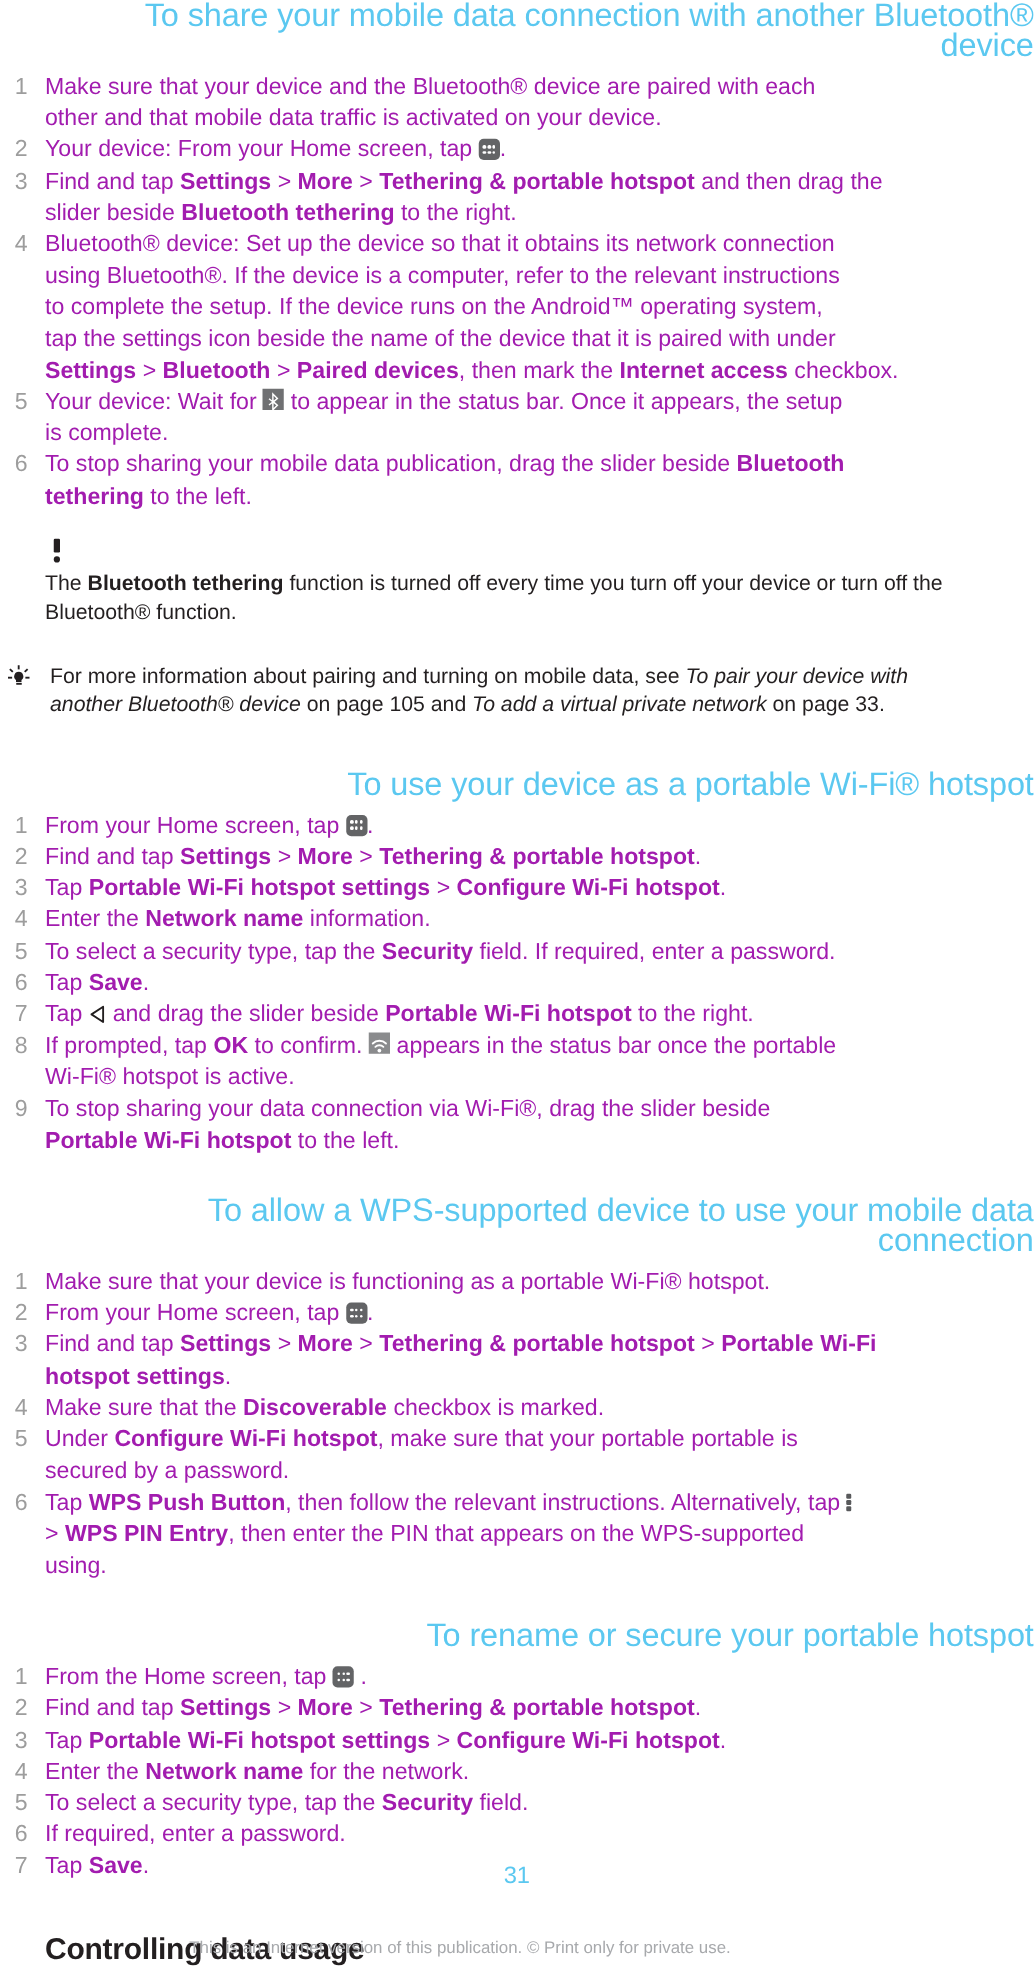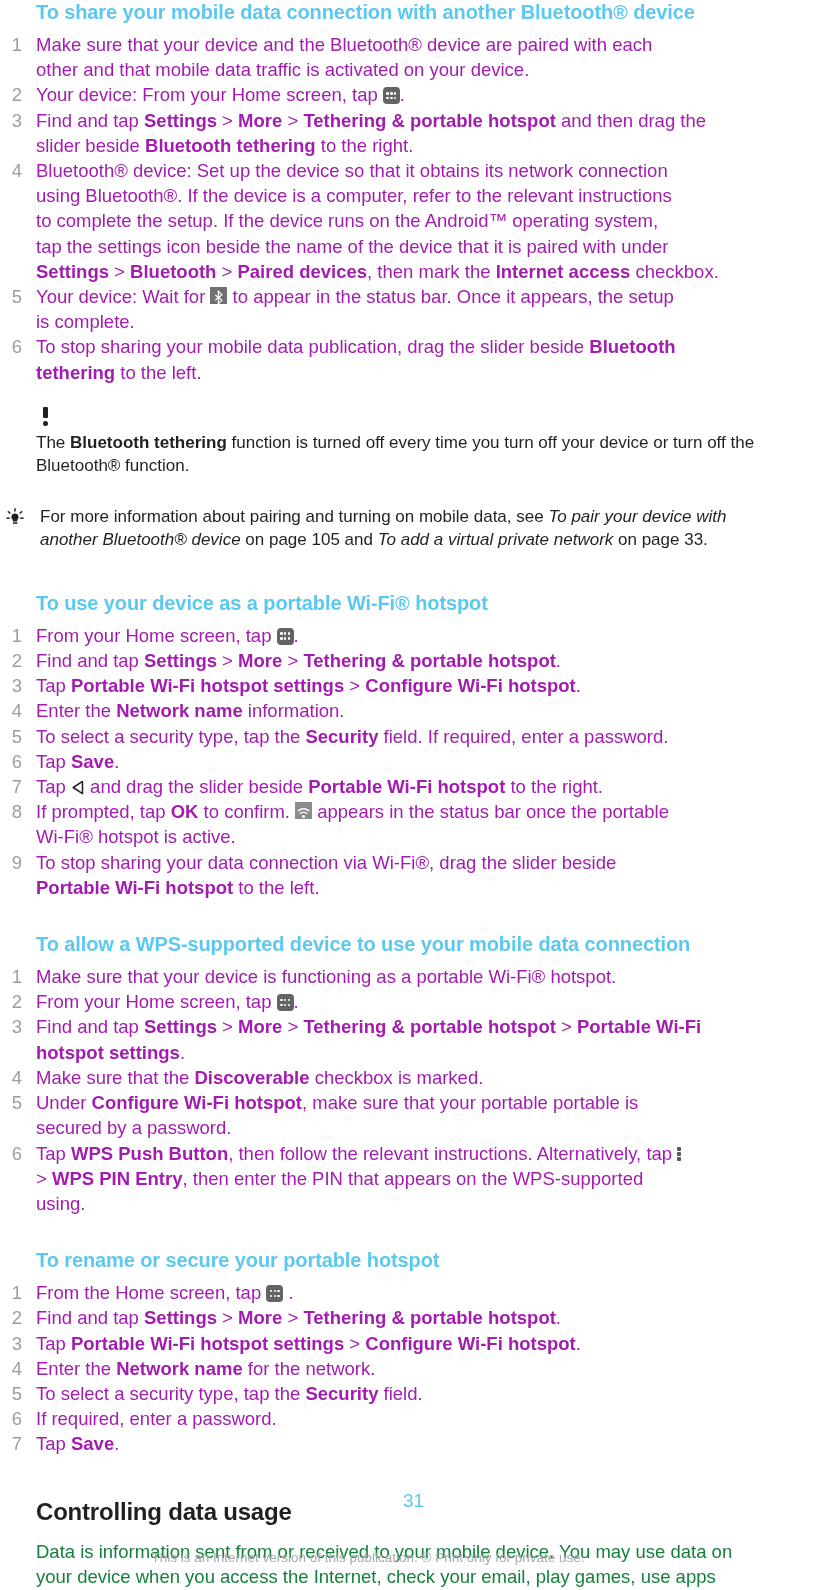--- a/index.html
+++ b/index.html
@@ -25,26 +25,27 @@
   .content {
     position: absolute;
     left: 0;
     top: 0;
     width: 827px;
   }
 
   
   h3.sub-heading {
     color: #5bc8f0;
-    font-size: 20px;
-    font-weight: 700;
+    font-size: 26px;
+    font-weight: 400;
     line-height: 24px;
     margin: 0;
     padding: 0 0 8px 36px;
     letter-spacing: -0.1px;
+    text-align: right;
   }
   h2.section-heading {
     color: #231f20;
     font-size: 24px;
     font-weight: 700;
     line-height: 30px;
     margin: 0;
     padding: 0 0 12px 36px;
     letter-spacing: -0.2px;
   }

